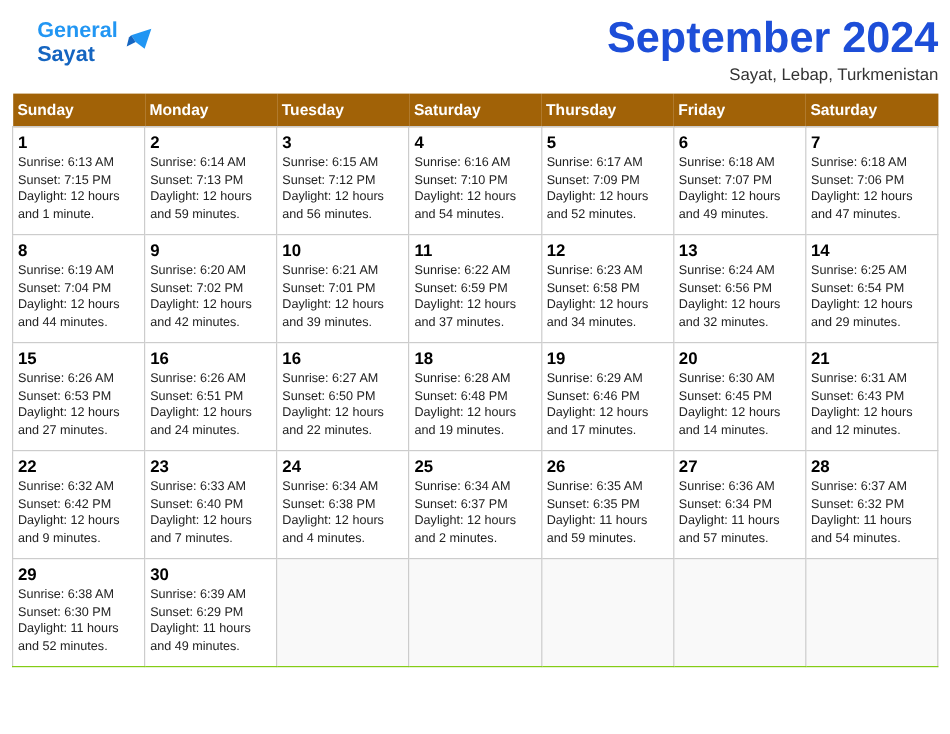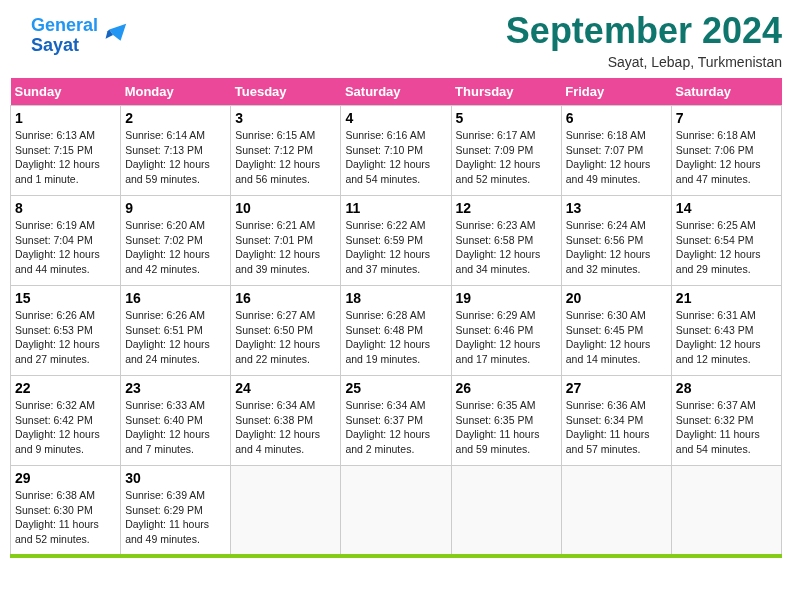--- a/index.html
+++ b/index.html
@@ -35,34 +35,34 @@
       width: 28px;
       height: 28px;
       margin-left: 2px;
     }
     .title-block {
       text-align: right;
     }
     .month-title {
       font-size: 36px;
       font-weight: bold;
-      color: #0f766e;
+      color: #1d4ed8;
     }
     .location-title {
       font-size: 14px;
       color: #333;
       margin-top: 2px;
     }
     table {
       width: 100%;
       border-collapse: collapse;
       font-size: 11px;
     }
     th {
-      background-color: #ec4899;
+      background-color: #a16207;
       color: #fff;
       padding: 6px 4px;
       text-align: left;
       font-size: 13px;
       font-weight: bold;
     }
     td {
       border: 1px solid #ccc;
       vertical-align: top;
       padding: 4px;
@@ -77,21 +77,21 @@
     }
     .day-info {
       font-size: 10.5px;
       line-height: 1.4;
       color: #222;
     }
     td.empty {
       background: #f9f9f9;
     }
     tr:last-child td {
-      border-bottom: 4px solid #84cc16;
+      border-bottom: 1px solid #84cc16;
     }
   </style>
 </head>
 <body>
 
 <div class="header">
   <div class="logo">
     <div>
       <div class="logo-text">
         <span>General</span><br><span style="color:#1565C0;">Sayat</span>

